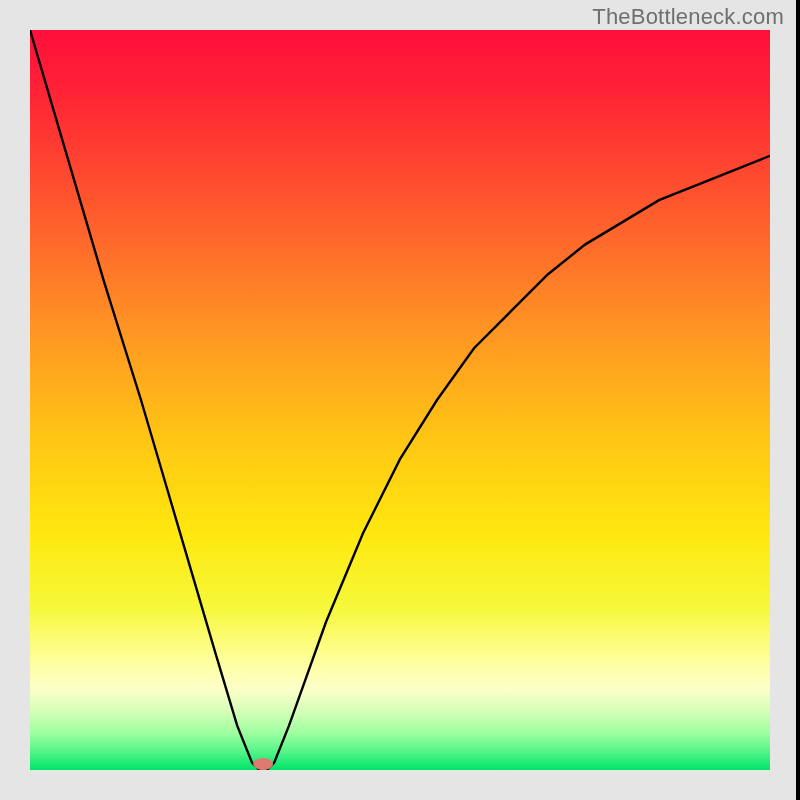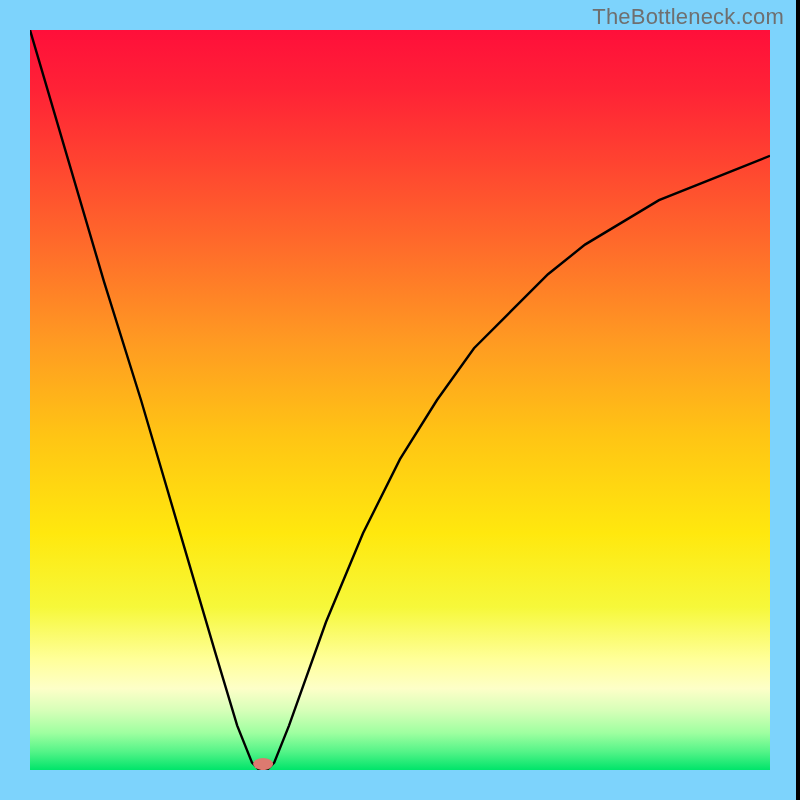--- a/index.html
+++ b/index.html
@@ -8,21 +8,21 @@
     width: 800px;
     height: 800px;
     overflow: hidden;
     font-family: Arial, Helvetica, sans-serif;
     background: #000;
   }
   .frame {
     position: relative;
     width: 796px;
     height: 800px;
-    background: #7dd3fc;
+    background: #e5e5e5;
   }
   .plot-area {
     position: absolute;
     left: 30px;
     top: 30px;
     width: 740px;
     height: 740px;
     overflow: hidden;
   }
   .gradient-bg {

